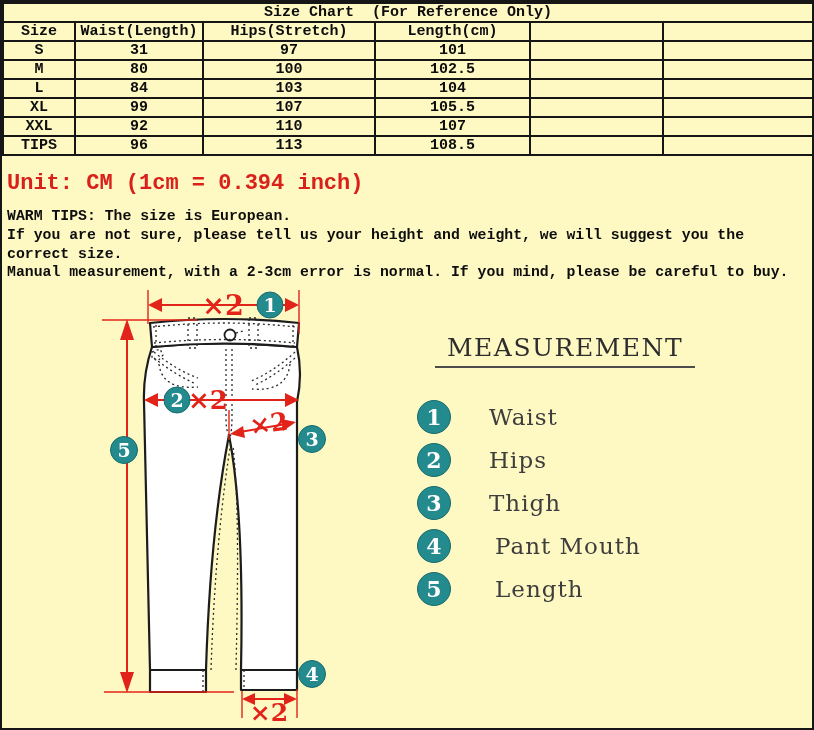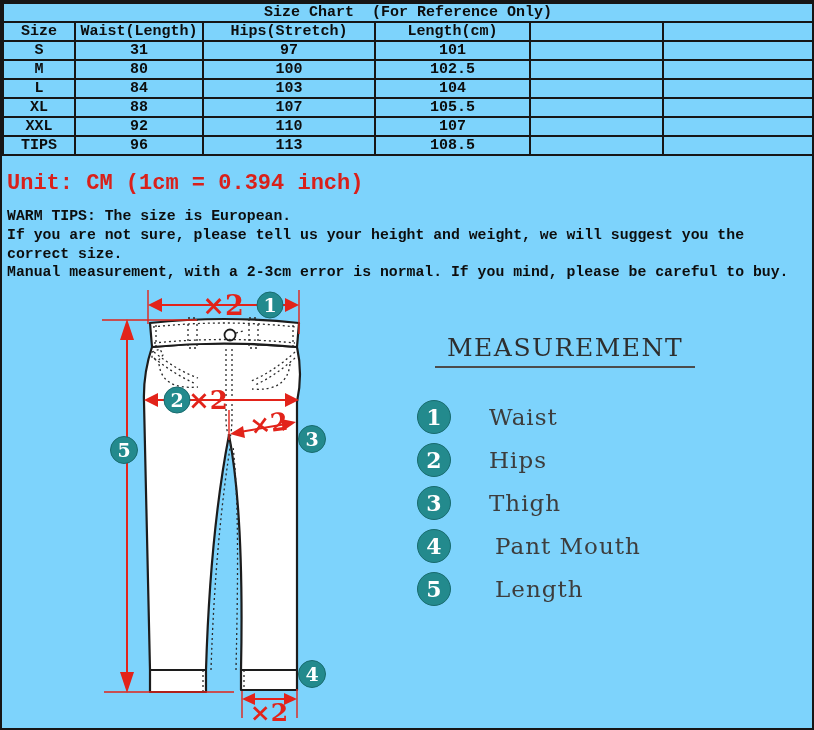--- a/index.html
+++ b/index.html
@@ -1,20 +1,20 @@
 <!DOCTYPE html>
 <html><head>
 <meta charset="utf-8">
 <style>
   * { box-sizing: border-box; margin: 0; padding: 0; }
   body { background:#fff; font-family:"Liberation Mono", monospace; }
   .page {
     position: relative;
     width: 814px; height: 730px;
-    background: #7dd3fc;
+    background: #fef9c3;
     border: 2px solid #161616;
     overflow: hidden;
   }
 
   
   table.size-chart {
     border-collapse: collapse;
     table-layout: fixed;
     width: 810px;
     font-family:"Liberation Mono", monospace;
@@ -143,21 +143,21 @@
     <tr>
       <td>L</td>
       <td>84</td>
       <td>103</td>
       <td>104</td>
       <td></td>
           <td></td>
     </tr>
     <tr>
       <td>XL</td>
-      <td>88</td>
+      <td>99</td>
       <td>107</td>
       <td>105.5</td>
       <td></td>
           <td></td>
     </tr>
     <tr>
       <td>XXL</td>
       <td>92</td>
       <td>110</td>
       <td>107</td>

